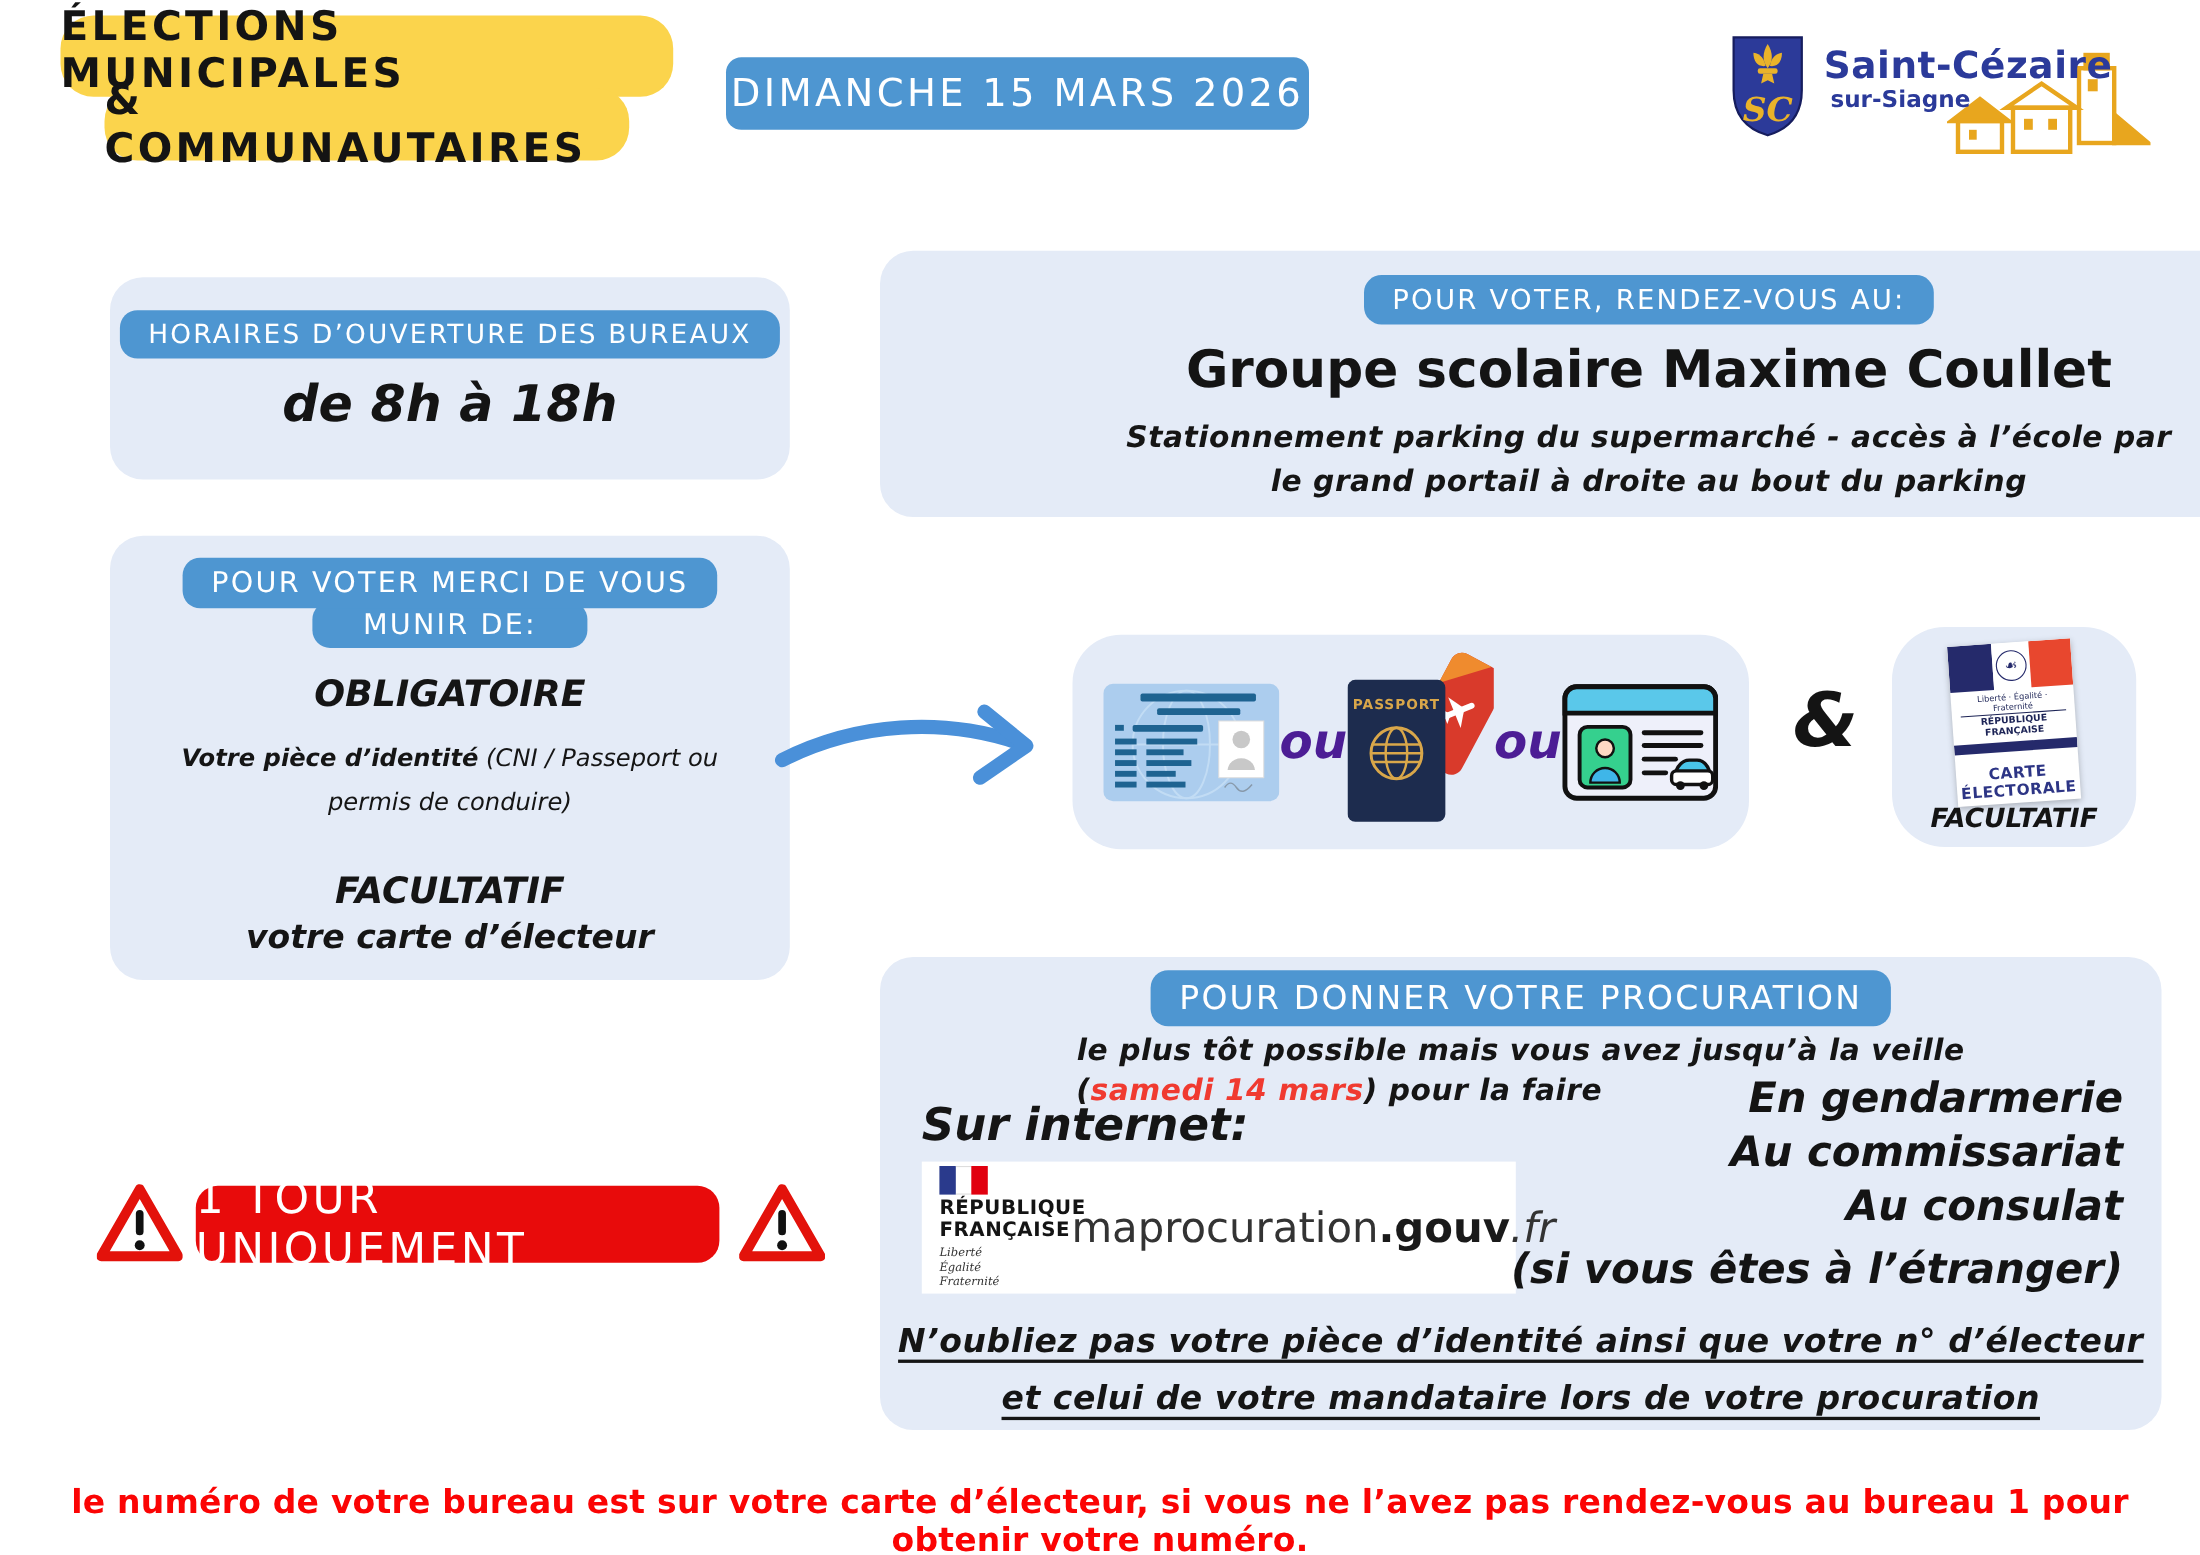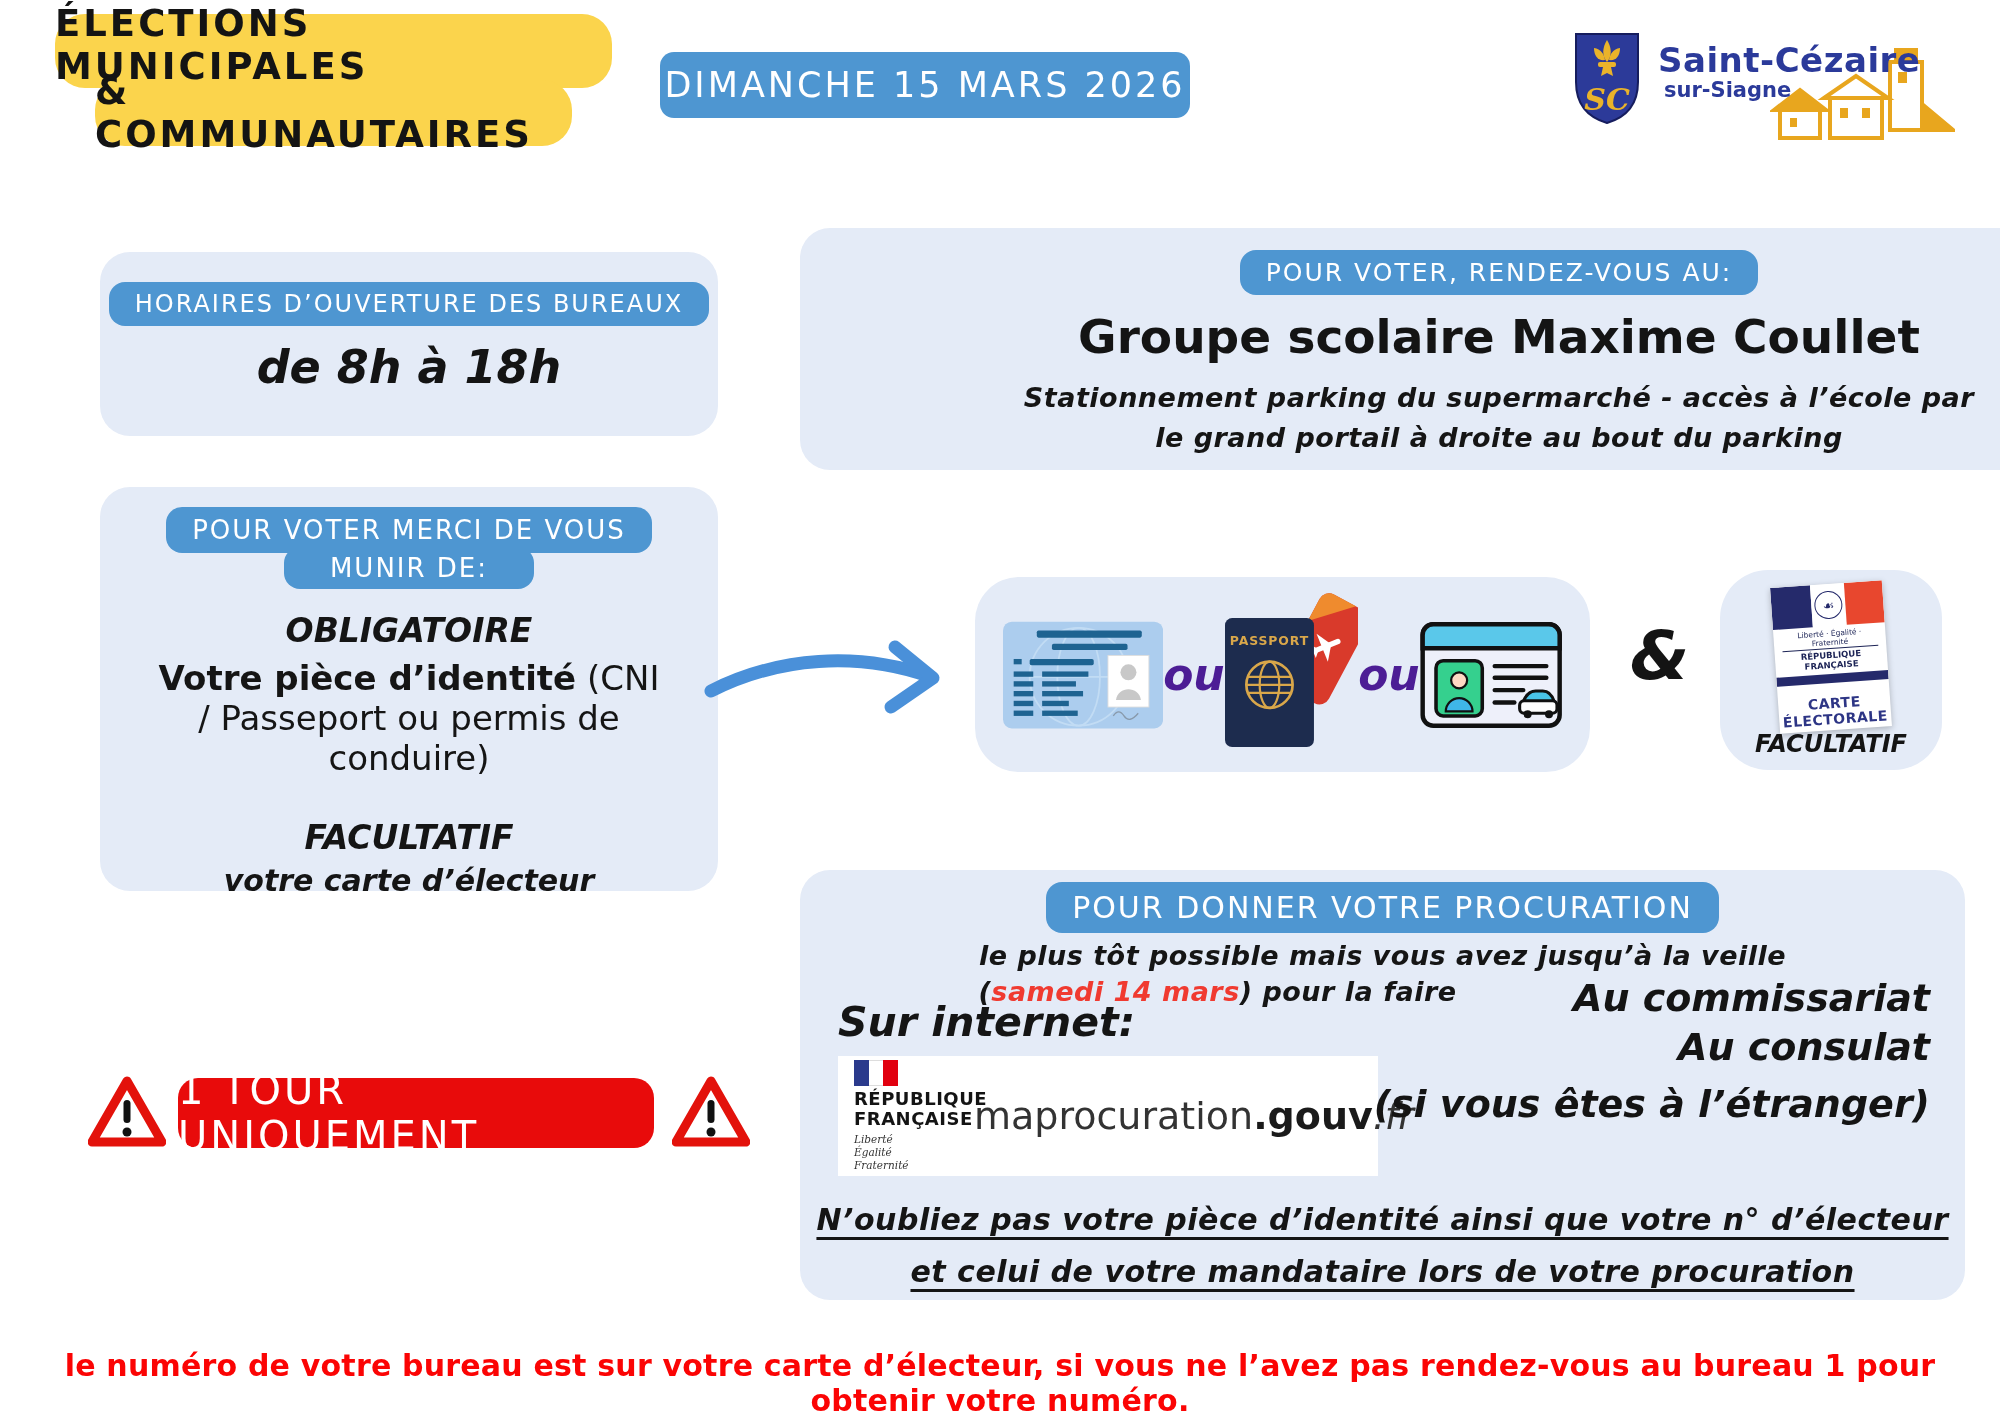--- a/index.html
+++ b/index.html
@@ -36,21 +36,21 @@
   .horaires { left:100px; top:252px; width:618px; height:184px; text-align:center; }
   .horaires .pill { margin-top:30px; font-size:24px; }
   .hours { margin-top:14px; font-size:46px; font-weight:700; font-style:italic; color:#141414; }
 
   .munir { left:100px; top:487px; width:618px; height:404px; text-align:center; }
   .munir .pill1 { margin-top:20px; font-size:26px; }
   .munir .pill2 { margin-top:-6px; font-size:26px; display:block; width:230px;
                   margin-left:auto; margin-right:auto; background:#4E96D1; color:#fff;
                   border-radius:16px; letter-spacing:2px; padding:6px 10px; }
   .oblig { margin-top:22px; font-size:33px; font-weight:700; font-style:italic; }
-  .idline { margin:8px auto 0; width:520px; font-size:34px; line-height:40px; }
+  .idline { margin:20px auto 0; width:520px; font-size:22px; font-style:italic; line-height:40px; }
   .idline b { font-weight:700; }
   .facult { margin-top:40px; font-size:33px; font-weight:700; font-style:italic; }
   .carte  { margin-top:6px; font-size:30px; font-weight:700; font-style:italic; }
 
   
   .location { left:800px; top:228px; width:1398px; height:242px; text-align:center; }
   .location .pill { margin-top:22px; font-size:25px; }
   .loc-name { margin-top:14px; font-size:47px; font-weight:700; color:#141414; }
   .loc-details { margin:14px auto 0; width:960px; font-size:27px; font-weight:600;
                  font-style:italic; line-height:40px; letter-spacing:0.5px; }
@@ -314,20 +314,21 @@
         <div class="rf-motto">
           <div>Liberté</div>
           <div>Égalité</div>
           <div>Fraternité</div>
         </div>
       </div>
       <div class="site"><span>maprocuration</span><span class="g">.gouv</span><span class="fr">.fr</span></div>
     </div>
 
     <div class="places">
+      <div>En gendarmerie</div>
       <div>Au commissariat</div>
       <div>Au consulat</div>
       <div class="places-note">(si vous êtes à l’étranger)</div>
     </div>
 
     <div class="reminder rem1">N’oubliez pas votre pièce d’identité ainsi que votre n° d’électeur</div>
     <div class="reminder rem2">et celui de votre mandataire lors de votre procuration</div>
   </div>
 
   <svg class="tri tri-l" width="78" height="72" viewBox="0 0 78 72">

